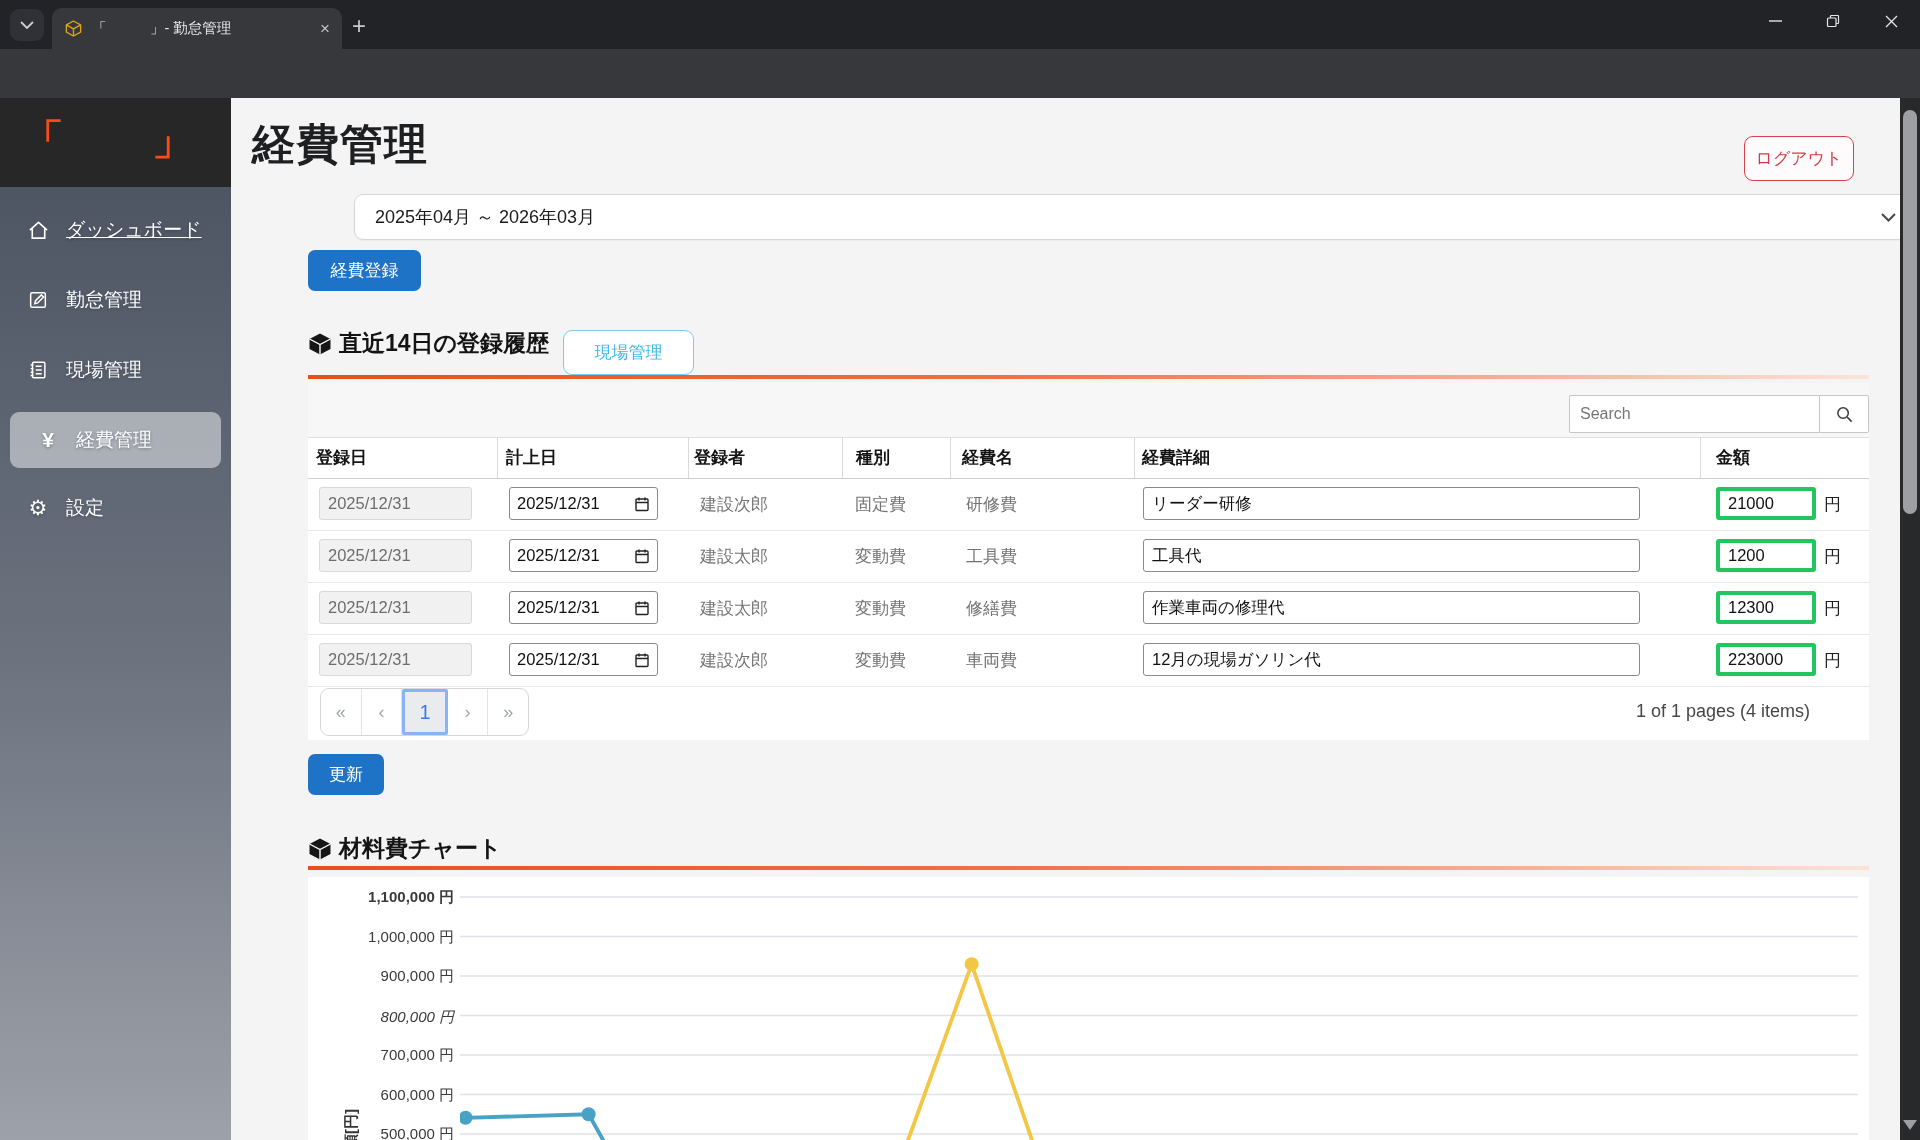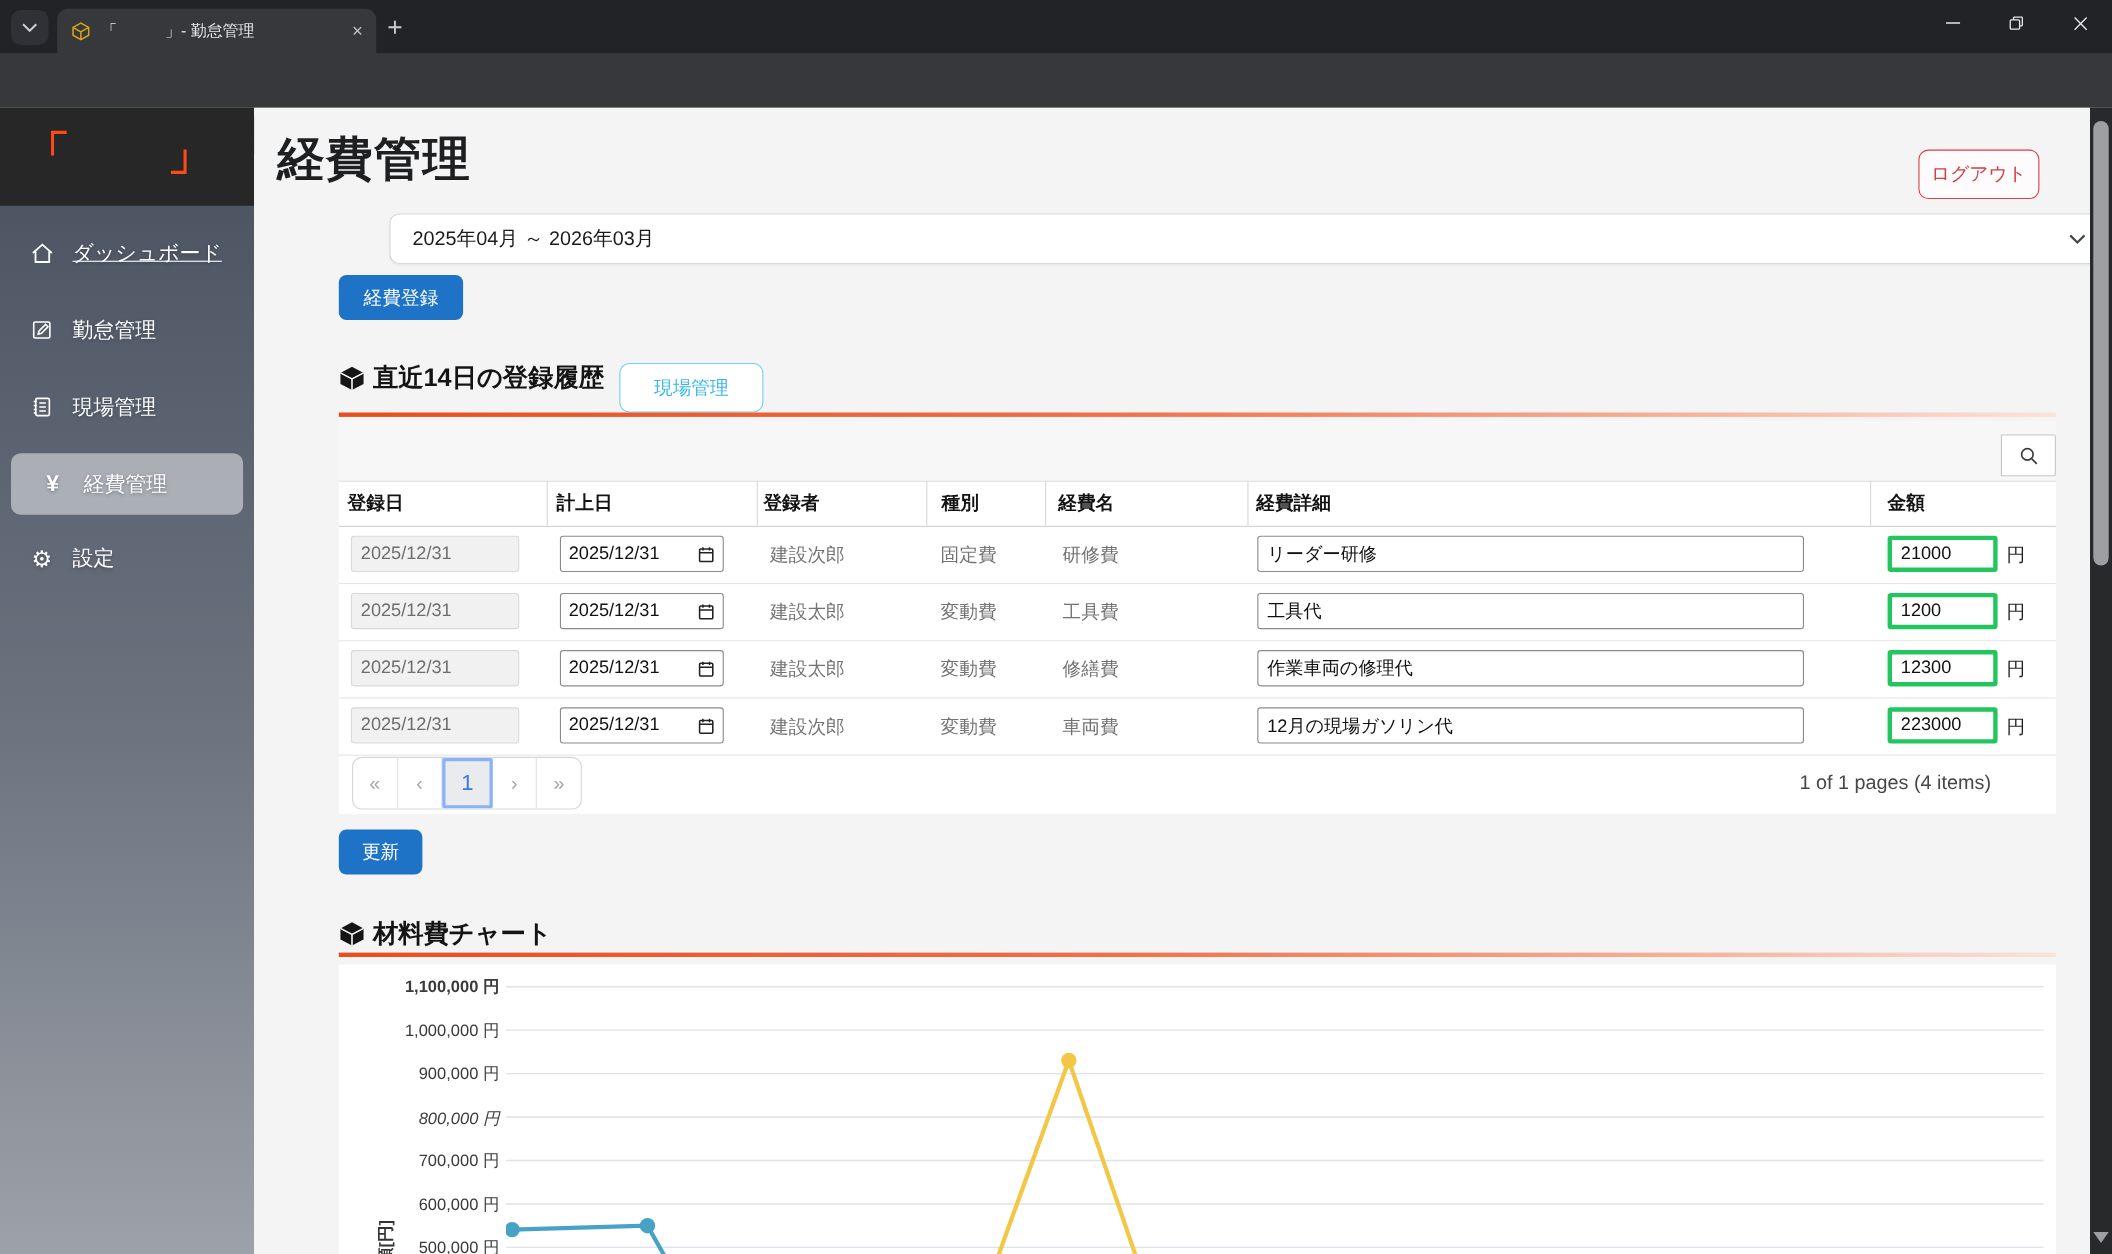--- a/index.html
+++ b/index.html
@@ -227,20 +227,21 @@
       <path d="M12 1.5 22.5 7v10L12 22.5 1.5 17V7z" fill="#161616"></path>
       <path d="M1.5 7l10.5 5.5L22.5 7M12 12.5v10" stroke="#fff" stroke-width="1.4" fill="none"></path>
     </svg>
     <span>直近14日の登録履歴</span>
   </div>
   <button class="showall">現場管理</button>
   <div class="orange-rule" style="top:277px;"></div>
 
   <div class="panel">
     <div class="strip"></div>
+    <input class="search-input" placeholder="Search" style="">
     <button class="search-btn">
       <svg width="19" height="19" viewBox="0 0 20 20" fill="none" stroke="#3c3c3c" stroke-width="1.6">
           <circle cx="8.5" cy="8.5" r="5.5"></circle>
           <path d="M12.8 12.8 17.5 17.5"></path>
         </svg>
     </button>
 
     <div class="thead">
       <div class="th" style="left:8px;">登録日</div>
       <div class="th" style="left:198px;">計上日</div>

